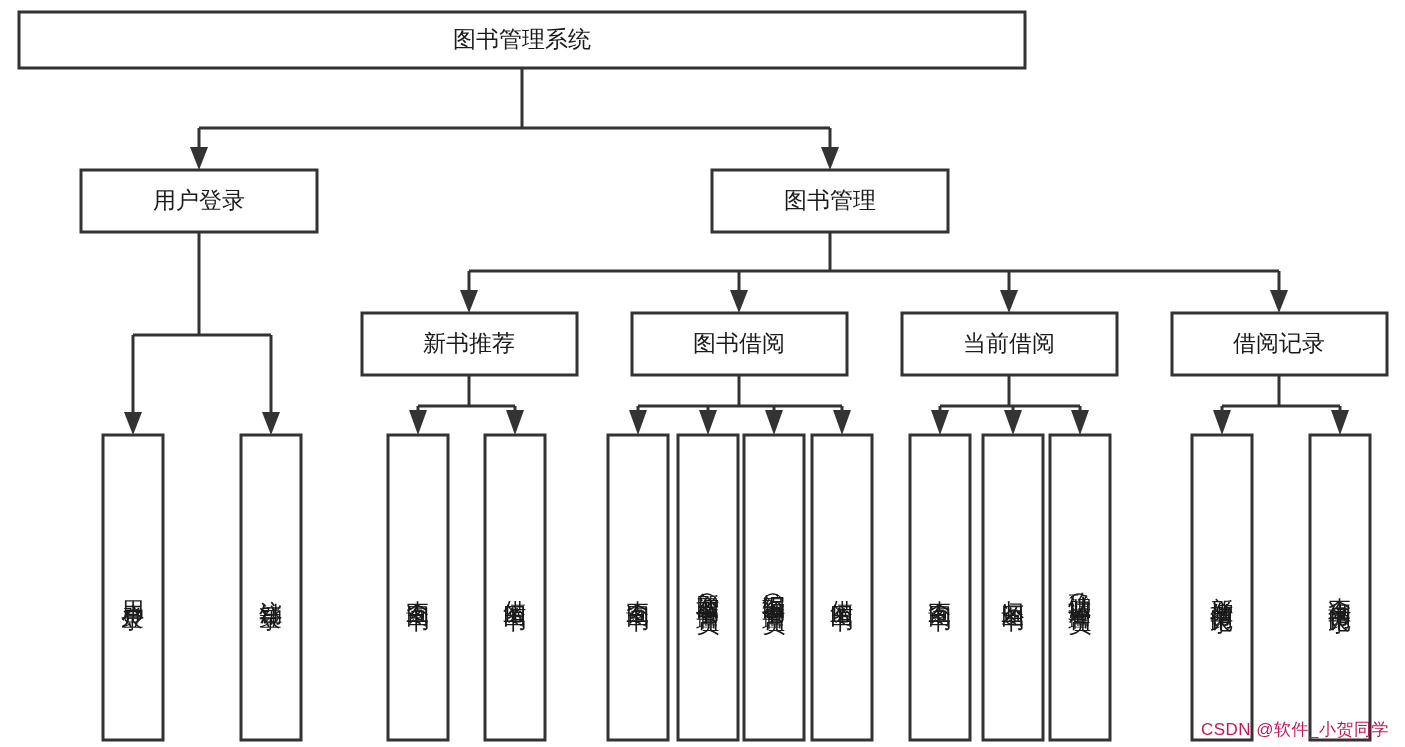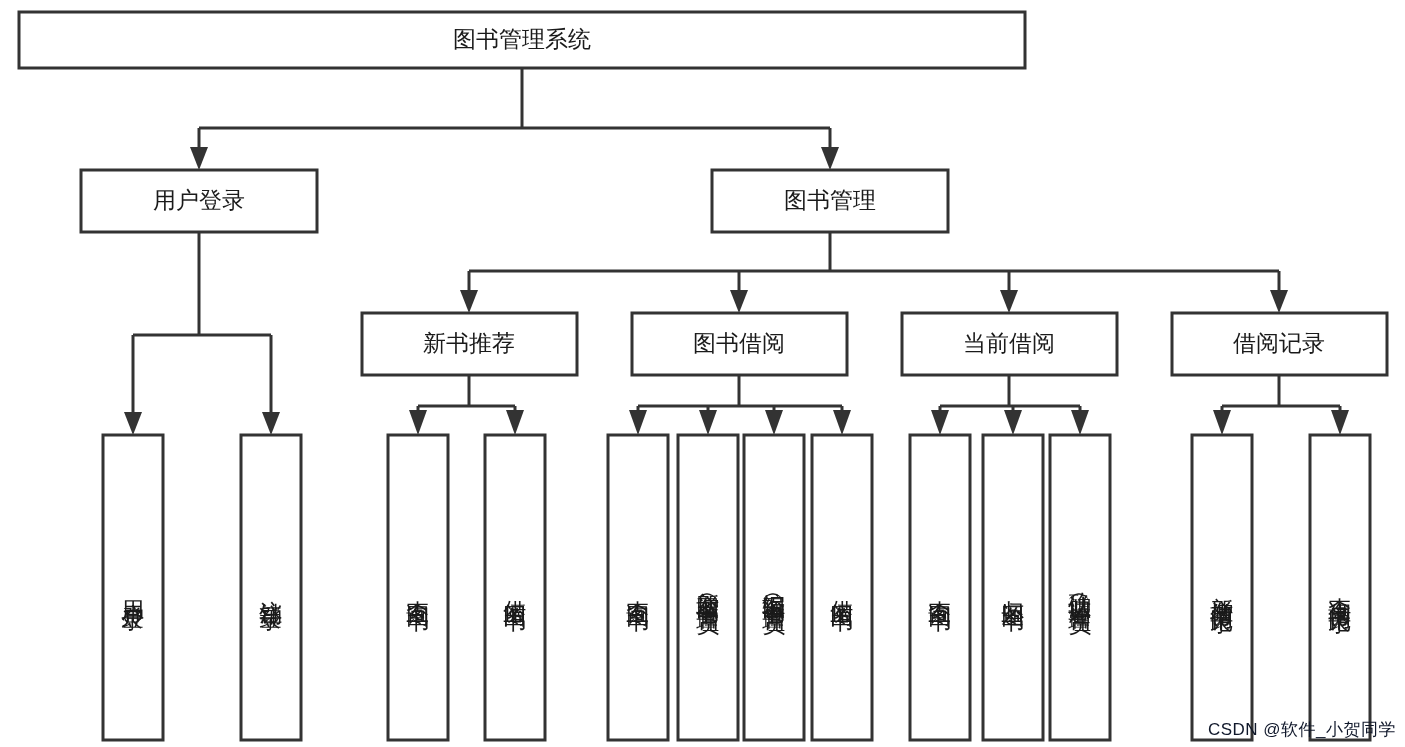--- a/index.html
+++ b/index.html
@@ -59,25 +59,25 @@
     letter-spacing: 3px;
     display: flex;
     align-items: center;
     justify-content: center;
     text-align: center;
     white-space: nowrap;
     pointer-events: none;
   }
   #watermark {
     position: absolute;
-    right: 9px;
+    right: 16px;
     bottom: 4px;
     font-family: "Liberation Sans", "DejaVu Sans", sans-serif;
     font-size: 17px;
-    color: #0f172a;
+    color: #be185d;
     letter-spacing: 0.5px;
     white-space: nowrap;
   }
 </style>
 </head>
 <body>
 
 <div id="diagram-root">
 
   <svg id="tree-svg" viewBox="0 0 1405 747">

